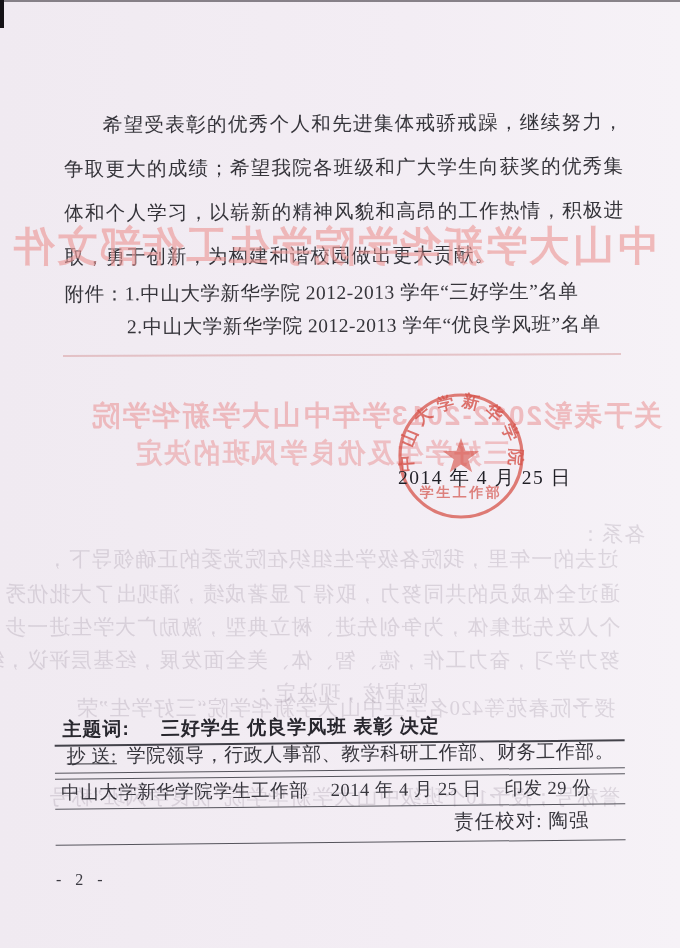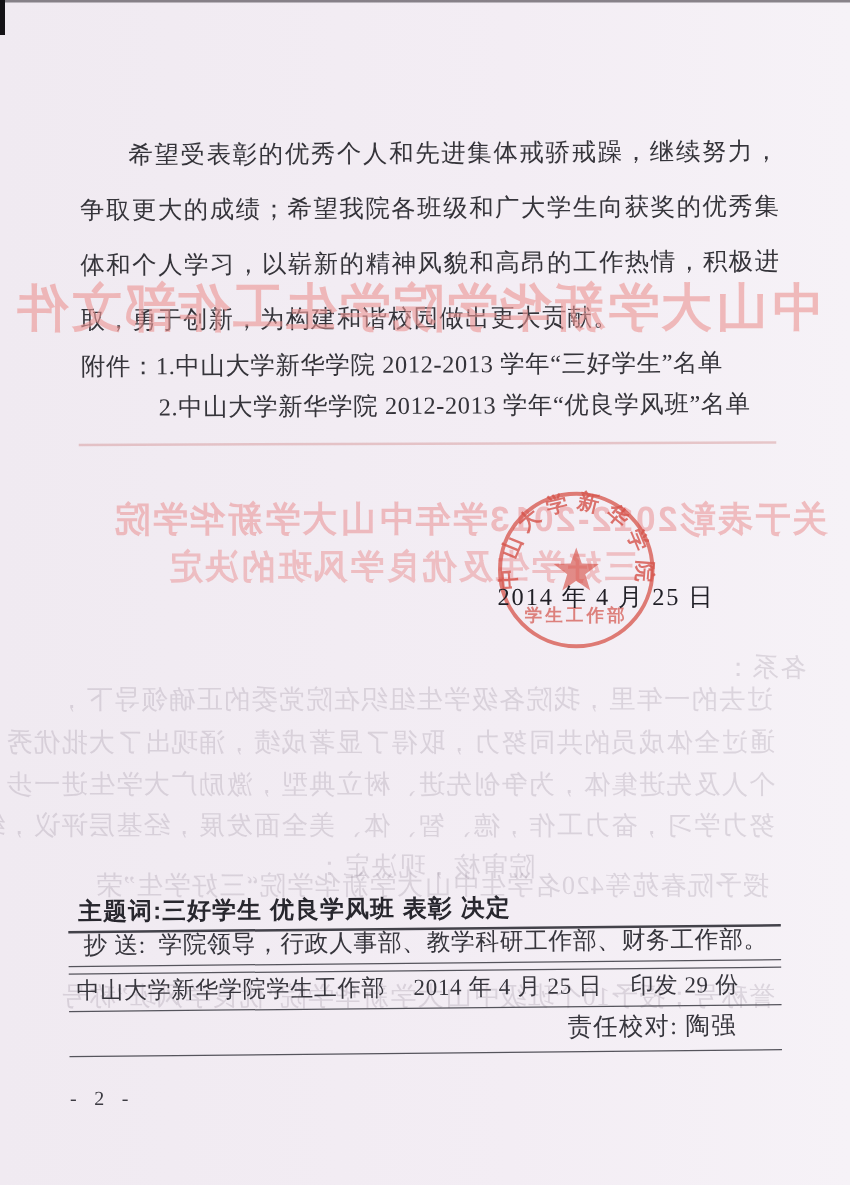--- a/index.html
+++ b/index.html
@@ -111,29 +111,29 @@
   .ft-row { display: flex; align-items: flex-end; }
   .ft-r1 {
     height: 28px;
     border-bottom: 2px solid #43424a;
     font-family: "Liberation Sans", sans-serif;
     font-weight: bold;
     font-size: 19px; letter-spacing: 1px;
     color: #28272e;
     padding-left: 8px; padding-bottom: 2px;
   }
-  .ft-r1 .ft-label { margin-right: 0; }
+  .ft-r1 .ft-label { margin-right: 31px; }
   .ft-r2 {
     height: 27px;
     border-bottom: 1px solid #55545c;
     font-size: 19px; letter-spacing: 0.5px;
     padding-left: 12px; padding-bottom: 3px;
     white-space: nowrap;
   }
-  .ft-r2 .ft-label { margin-right: 10px; }
+  .ft-r2 .ft-label { margin-right: 10px; text-decoration: underline; }
   .ft-gap { height: 6px; border-bottom: 1px solid #55545c; }
   .ft-r3 {
     height: 30px;
     border-bottom: 1px solid #55545c;
     font-size: 18.5px; letter-spacing: 0.5px;
     padding-bottom: 4px;
     justify-content: space-between;
     white-space: nowrap;
   }
   .ft-r3 .ft-issuer { padding-left: 6px; }

